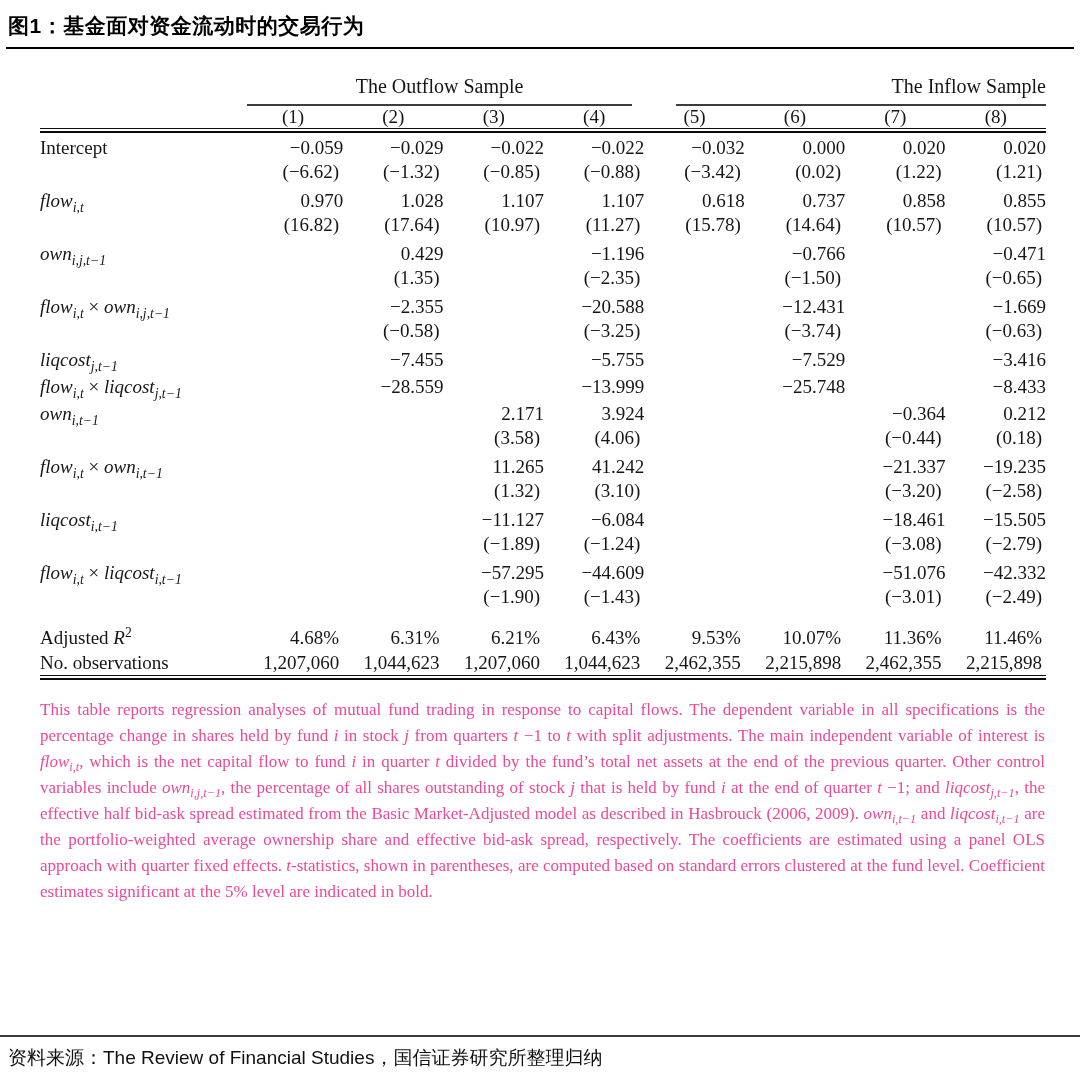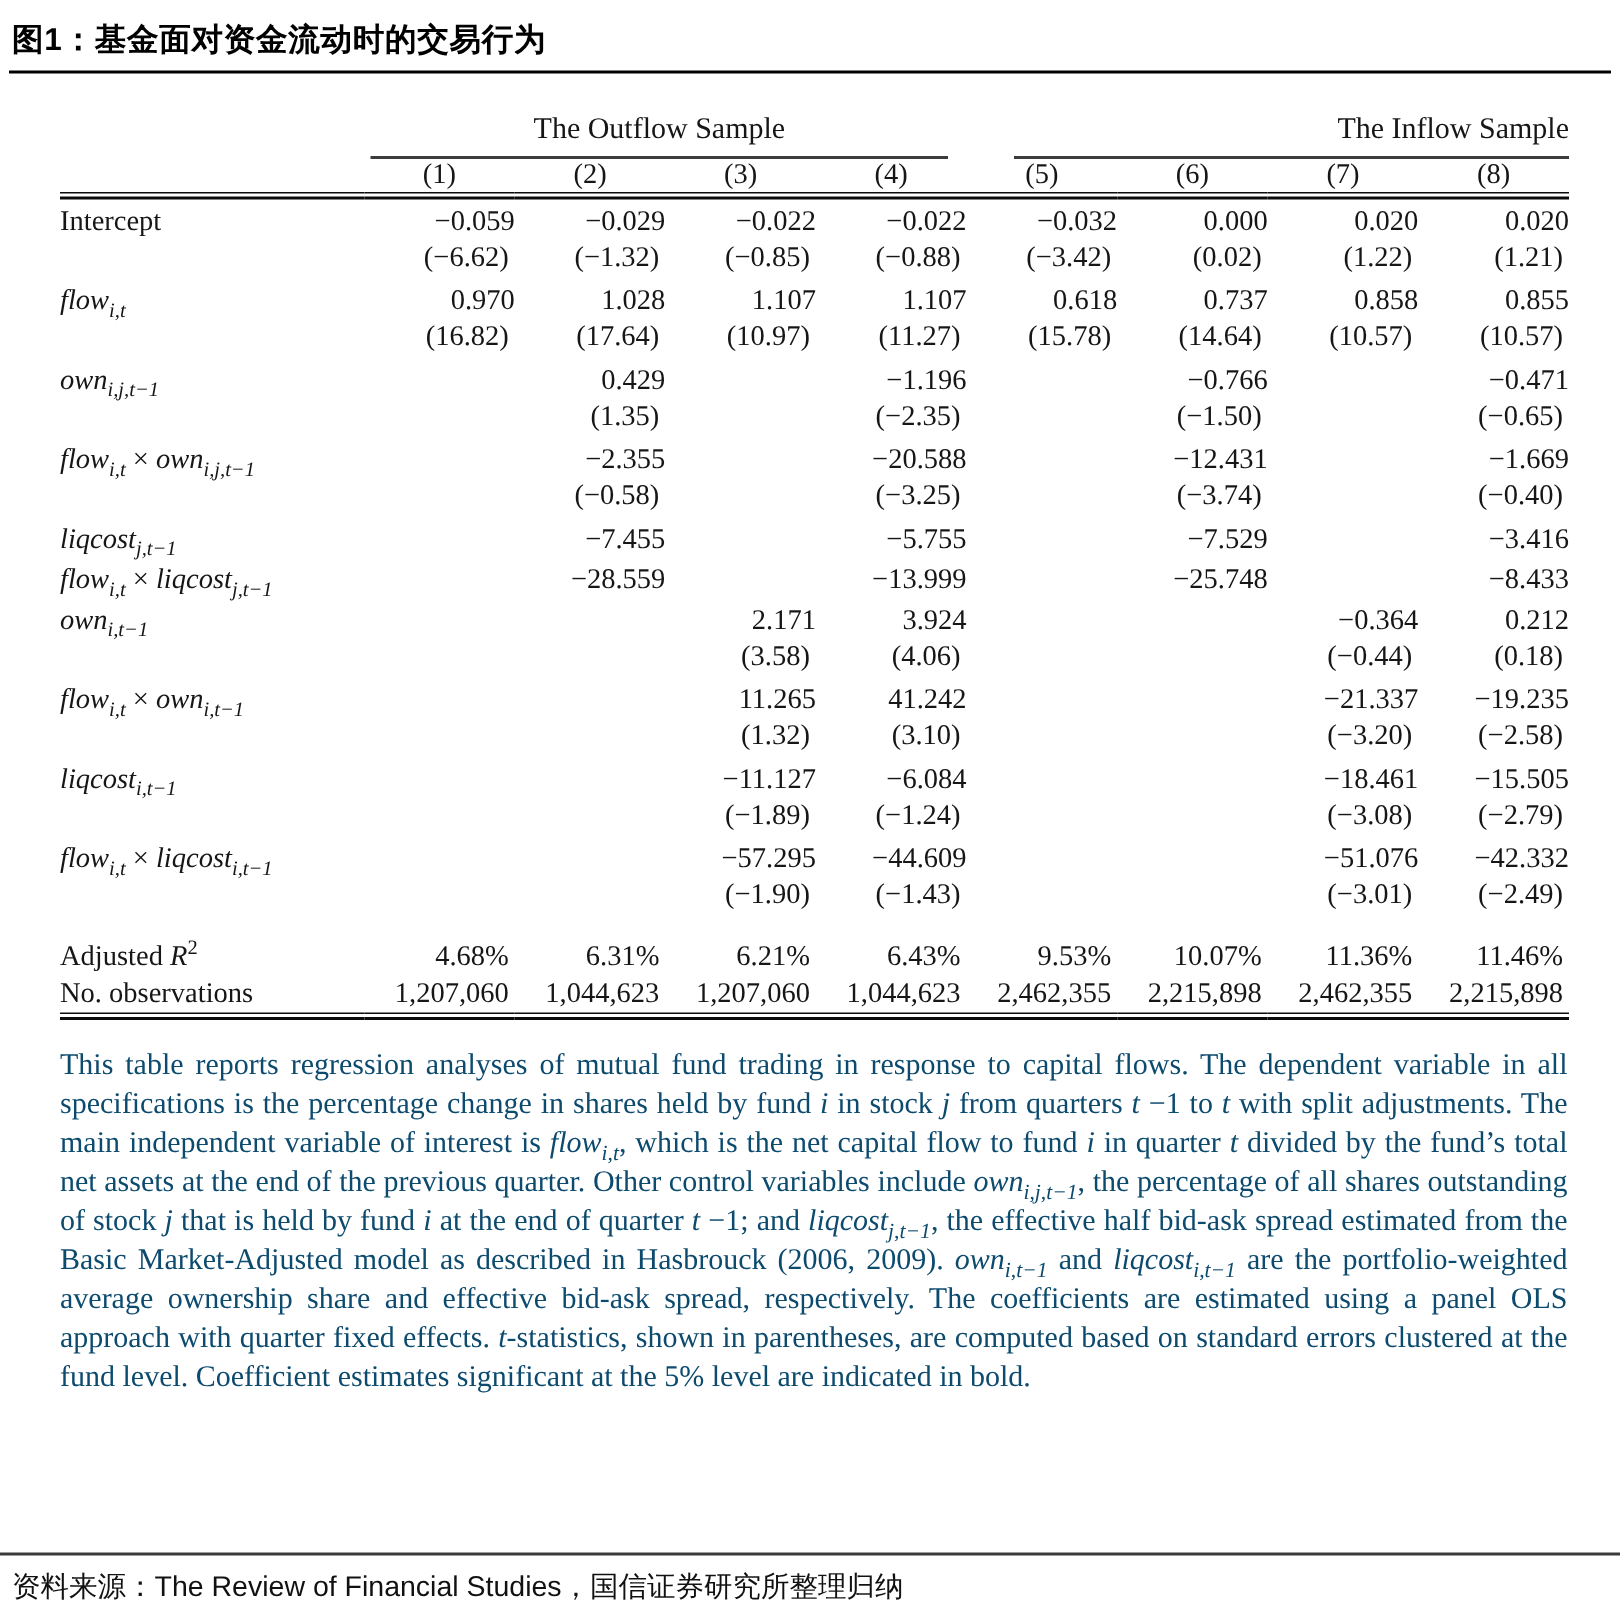--- a/index.html
+++ b/index.html
@@ -33,21 +33,21 @@
   tr.t-row td{padding-bottom:3px;line-height:23px;padding-right:4px;}
   tr.t-row td.lbl{padding-right:0;}
   td.b{font-weight:700;}
   tbody.stats tr:first-child td{padding-top:14px;}
   tbody.stats td{line-height:25px;}
   tbody.stats td.num{padding-right:4px;}
   sub{font-size:72%;line-height:0;margin-top:12px;}
   sup{font-size:72%;line-height:0;}
   .note{
     margin:17px 35px 0 40px;text-align:justify;
-    font-size:20px;line-height:26px;color:#0c4a6e;
+    font-size:17px;line-height:26px;color:#ec4899;
   }
   .footer-rule{border-top:2px solid #3a3a3a;margin:0;position:absolute;left:0;right:0;top:1035px;}
   .footer{
     position:absolute;left:8px;top:1045px;
     font-family:"Liberation Sans","DejaVu Sans",sans-serif;
     font-size:19px;color:#111;
   }
   .footer .src-label{font-weight:400;}
   .footer .src-text{font-weight:400;}
 </style>
@@ -175,21 +175,21 @@
         </tr>
         <tr class="t-row">
           <td class="lbl"></td>
           <td class="num"></td>
           <td class="num">(−0.58)</td>
           <td class="num"></td>
           <td class="num">(−3.25)</td>
           <td class="num"></td>
           <td class="num">(−3.74)</td>
           <td class="num"></td>
-          <td class="num">(−0.40)</td>
+          <td class="num">(−0.63)</td>
         </tr>
         <tr class="coef-row">
           <td class="lbl"><span style="font-style: italic;">liqcost</span><sub style="font-style: italic;">j,t−1</sub></td>
           <td class="num"></td>
           <td class="num b">−7.455</td>
           <td class="num"></td>
           <td class="num b">−5.755</td>
           <td class="num"></td>
           <td class="num b">−7.529</td>
           <td class="num"></td>

